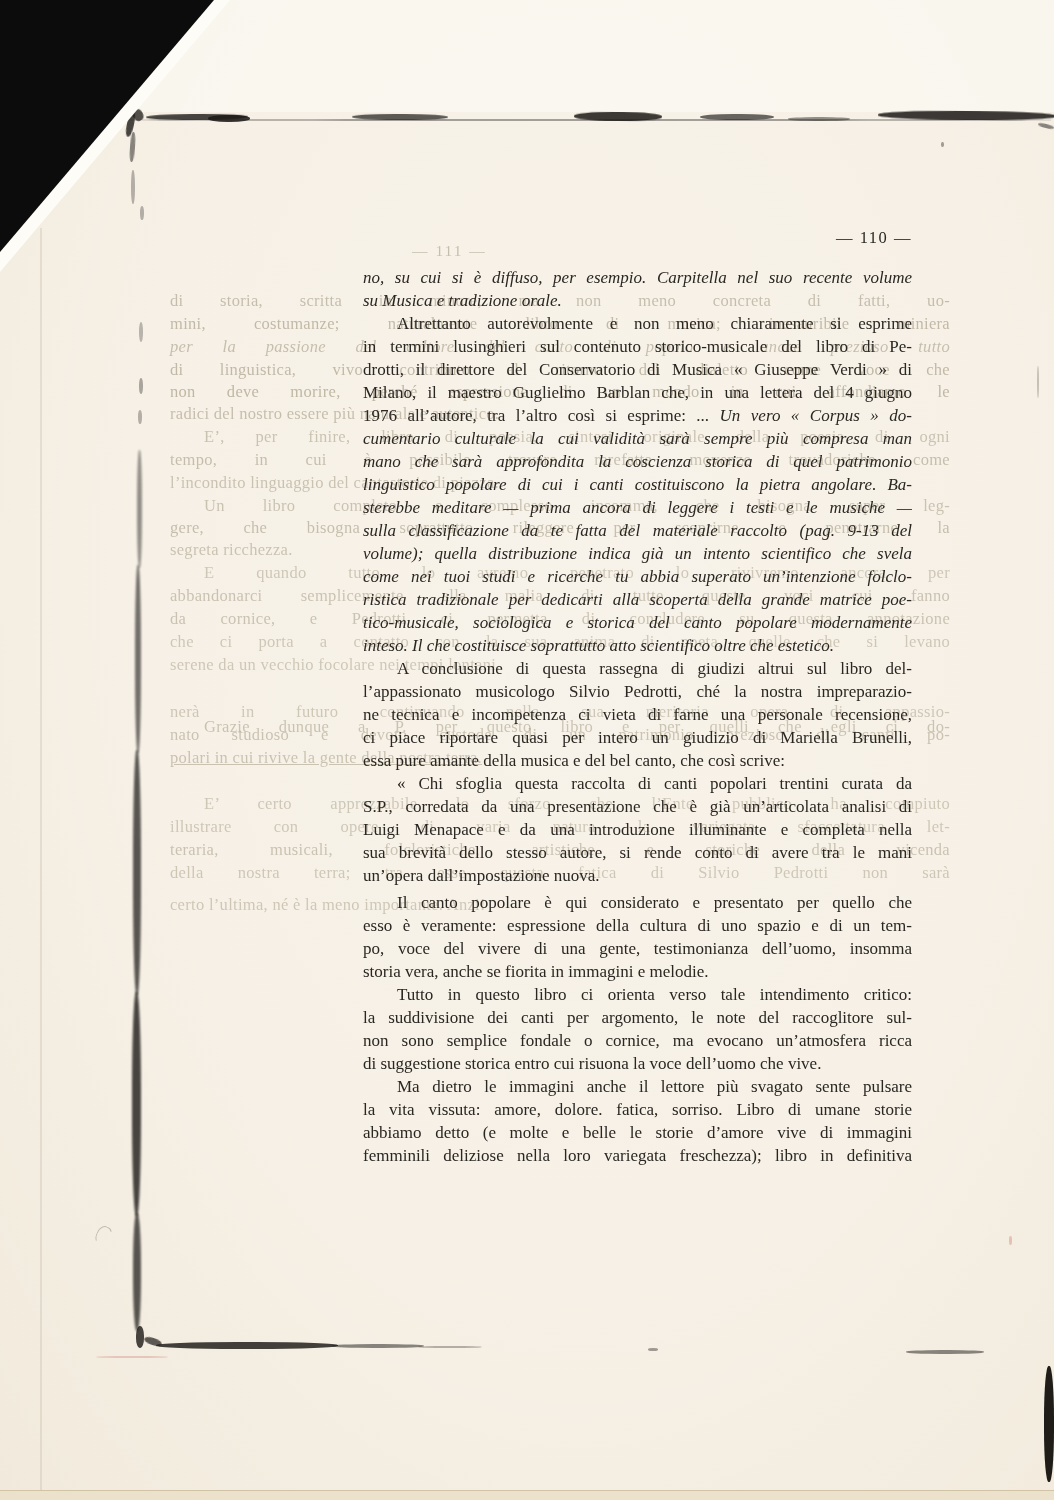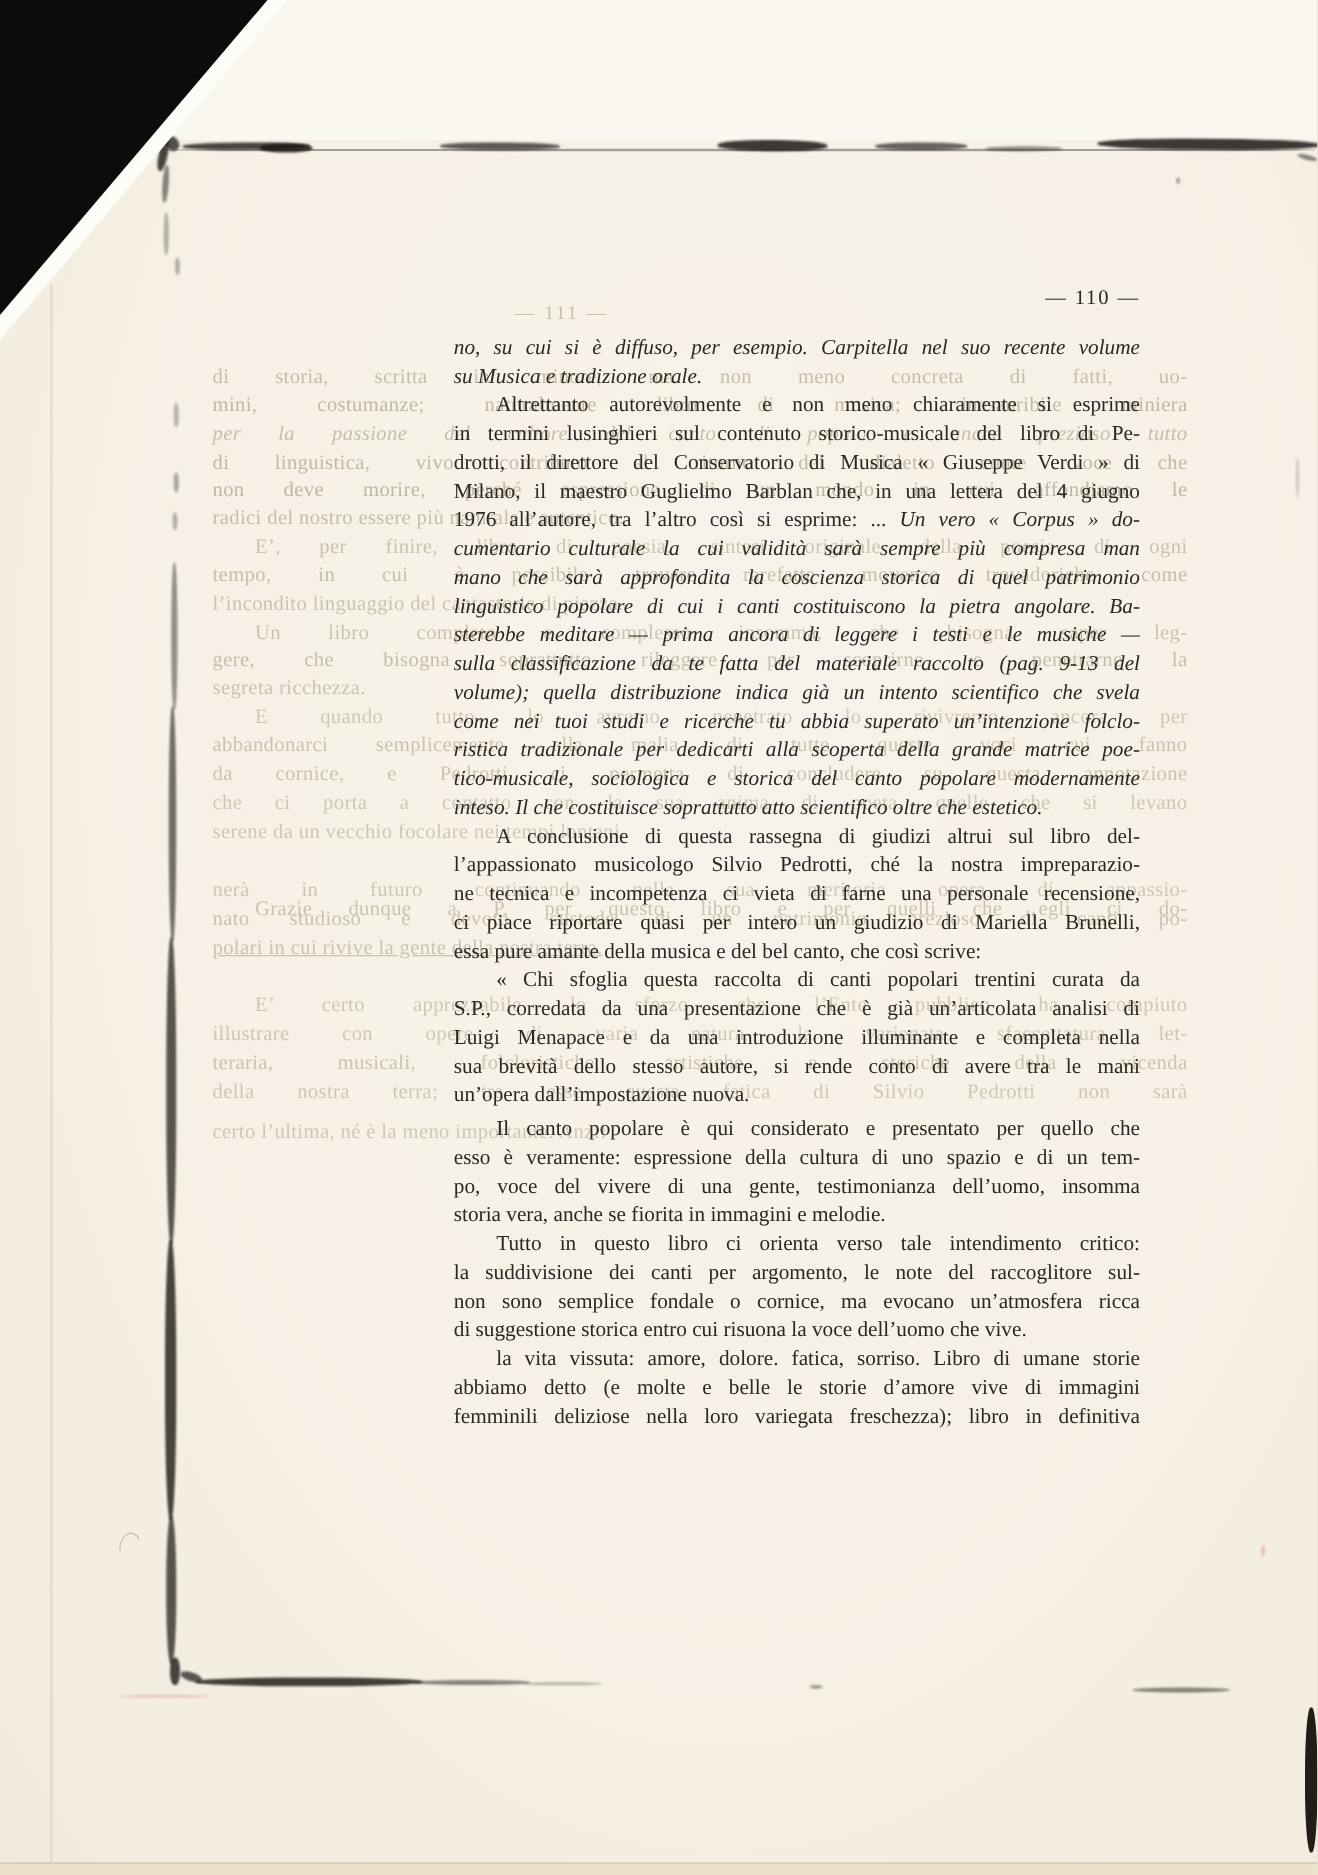--- a/index.html
+++ b/index.html
@@ -164,20 +164,21 @@
         <div class="line"><span>po, voce del vivere di una gente, testimonianza dell’uomo, insomma</span></div>
         <div class="line last"><span>storia vera, anche se fiorita in immagini e melodie.</span></div>
       </div>
       <div class="para indent">
         <div class="line"><span>Tutto in questo libro ci orienta verso tale intendimento critico:</span></div>
         <div class="line"><span>la suddivisione dei canti per argomento, le note del raccoglitore sul-</span></div>
         <div class="line"><span>non sono semplice fondale o cornice, ma evocano un’atmosfera ricca</span></div>
         <div class="line last"><span>di suggestione storica entro cui risuona la voce dell’uomo che vive.</span></div>
       </div>
       <div class="para indent">
+        <div class="line"><span>Ma dietro le immagini anche il lettore più svagato sente pulsare</span></div>
         <div class="line"><span>la vita vissuta: amore, dolore. fatica, sorriso. Libro di umane storie</span></div>
         <div class="line"><span>abbiamo detto (e molte e belle le storie d’amore vive di immagini</span></div>
         <div class="line"><span>femminili deliziose nella loro variegata freschezza); libro in definitiva</span></div>
       </div>
     </div>
 
   <div class="corner-white"></div>
   <div class="corner-black"></div>
 
 </div>

